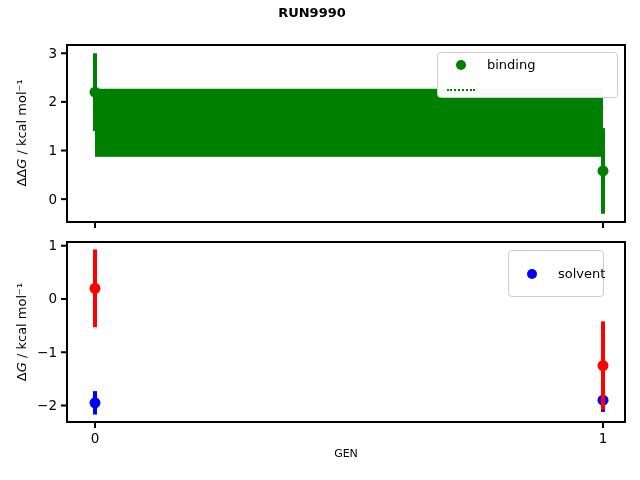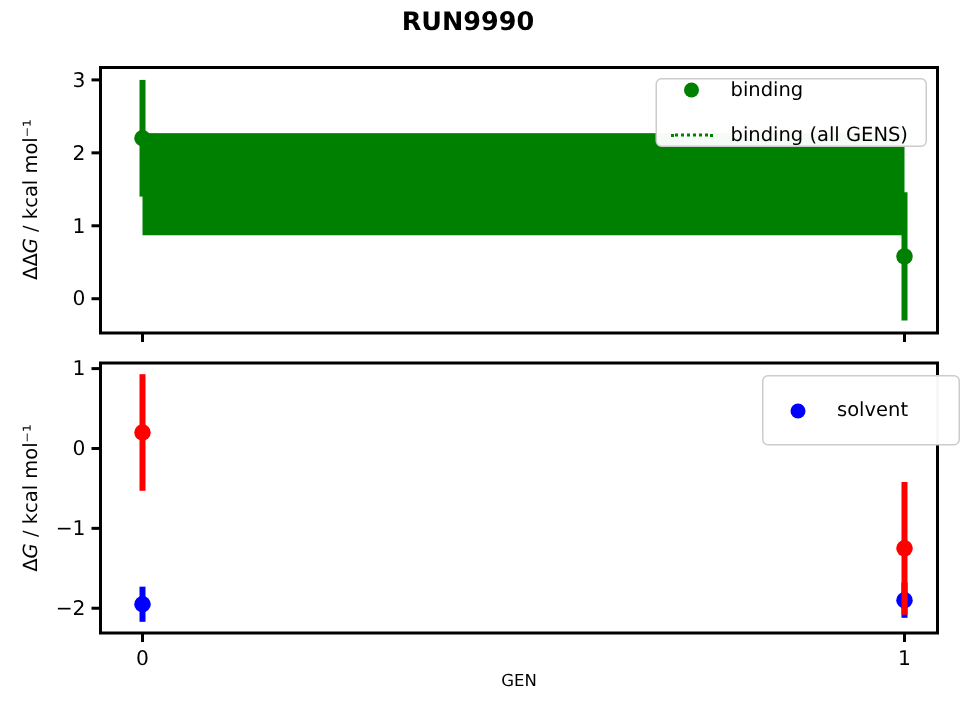--- a/index.html
+++ b/index.html
@@ -4,41 +4,41 @@
 <style>
   html,body { margin:0; padding:0; background:#ffffff; }
   .figure {
     position:relative; width:640px; height:480px; background:#ffffff;
     font-family:"DejaVu Sans", sans-serif; color:#000; overflow:hidden;
   }
   .figure svg { position:absolute; left:0; top:0; z-index:1; }
   svg text { font-family:"DejaVu Sans", sans-serif; }
   .fig-title {
     position:absolute; left:0; right:16px; top:5px; text-align:center;
-    font-size:17px; font-weight:bold; z-index:2;
+    font-size:13px; font-weight:bold; z-index:2;
   }
   .ylabel {
     position:absolute; white-space:nowrap; font-size:13px; z-index:2;
     transform:translate(-50%,-50%) rotate(-90deg);
   }
   .ylabel .var { font-style:italic; }
   #ylabel-top  { left:21px; top:133px; }
   #ylabel-bottom { left:21px; top:332px; }
   .xlabel {
     position:absolute; left:346px; top:447px; transform:translateX(-50%);
     font-size:11px; z-index:2;
   }
   .legend {
     position:absolute; z-index:3; box-sizing:border-box;
     background:rgba(255,255,255,0.97); border:1px solid #cccccc; border-radius:4px;
     display:flex; flex-direction:column; justify-content:center; gap:15px;
     padding:4px 9px; font-size:13px;
   }
   #legend-top    { left:437px; top:52px;  width:181px; height:46px; }
-  #legend-bottom { left:508px; top:250px; width:132px; height:47px; }
+  #legend-bottom { left:508px; top:250px; width:96px; height:47px; }
   .legend-row { display:flex; align-items:center; gap:12px; height:19px; }
   .legend-marker { width:28px; display:flex; justify-content:center; align-items:center; flex:none; }
   .mk-dot { width:10px; height:10px; border-radius:50%; }
   .mk-dotline { width:28px; height:0; border-top:2px dotted #008000; }
   .legend-label { white-space:nowrap; }
 </style>
 </head>
 <body>
 
 <div class="figure">
@@ -98,21 +98,20 @@
       <div class="legend-row">
         <span class="legend-marker">
           <span class="mk-dot" style="background: rgb(0, 128, 0);"></span>
         </span>
         <span class="legend-label">binding</span>
       </div>
       <div class="legend-row">
         <span class="legend-marker">
           <span class="mk-dotline" style="border-top-color: rgb(0, 128, 0);"></span>
         </span>
-        <span class="legend-label">binding (all GENS)</span>
       </div>
     </div>
   <div class="legend" id="legend-bottom">
       <div class="legend-row">
         <span class="legend-marker">
           <span class="mk-dot" style="background: rgb(0, 0, 255);"></span>
         </span>
         <span class="legend-label">solvent</span>
       </div>
     </div>

